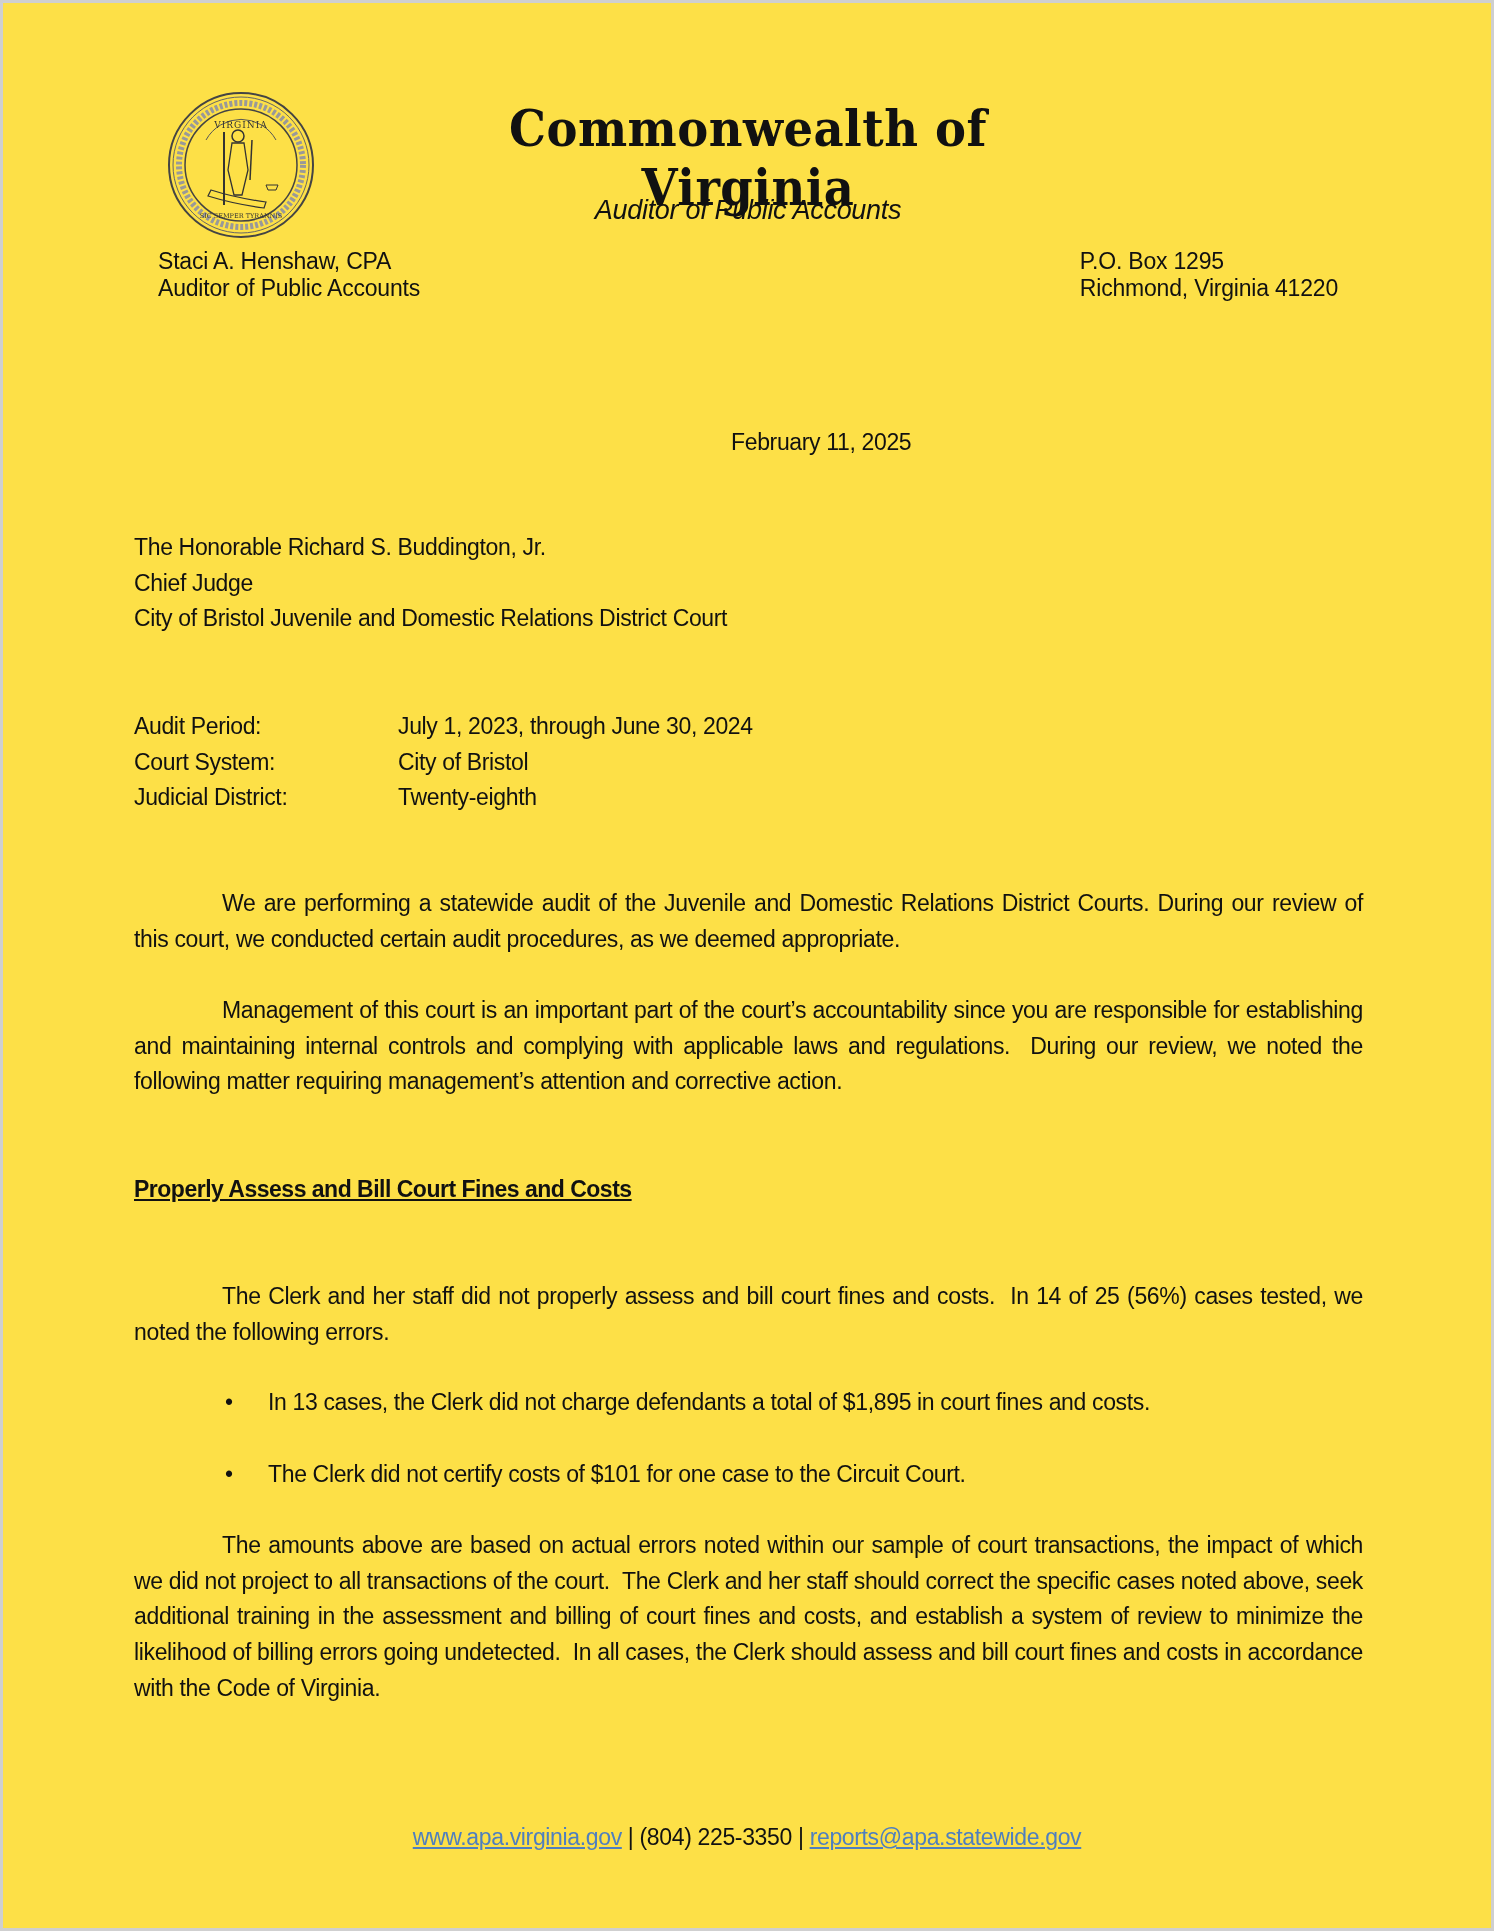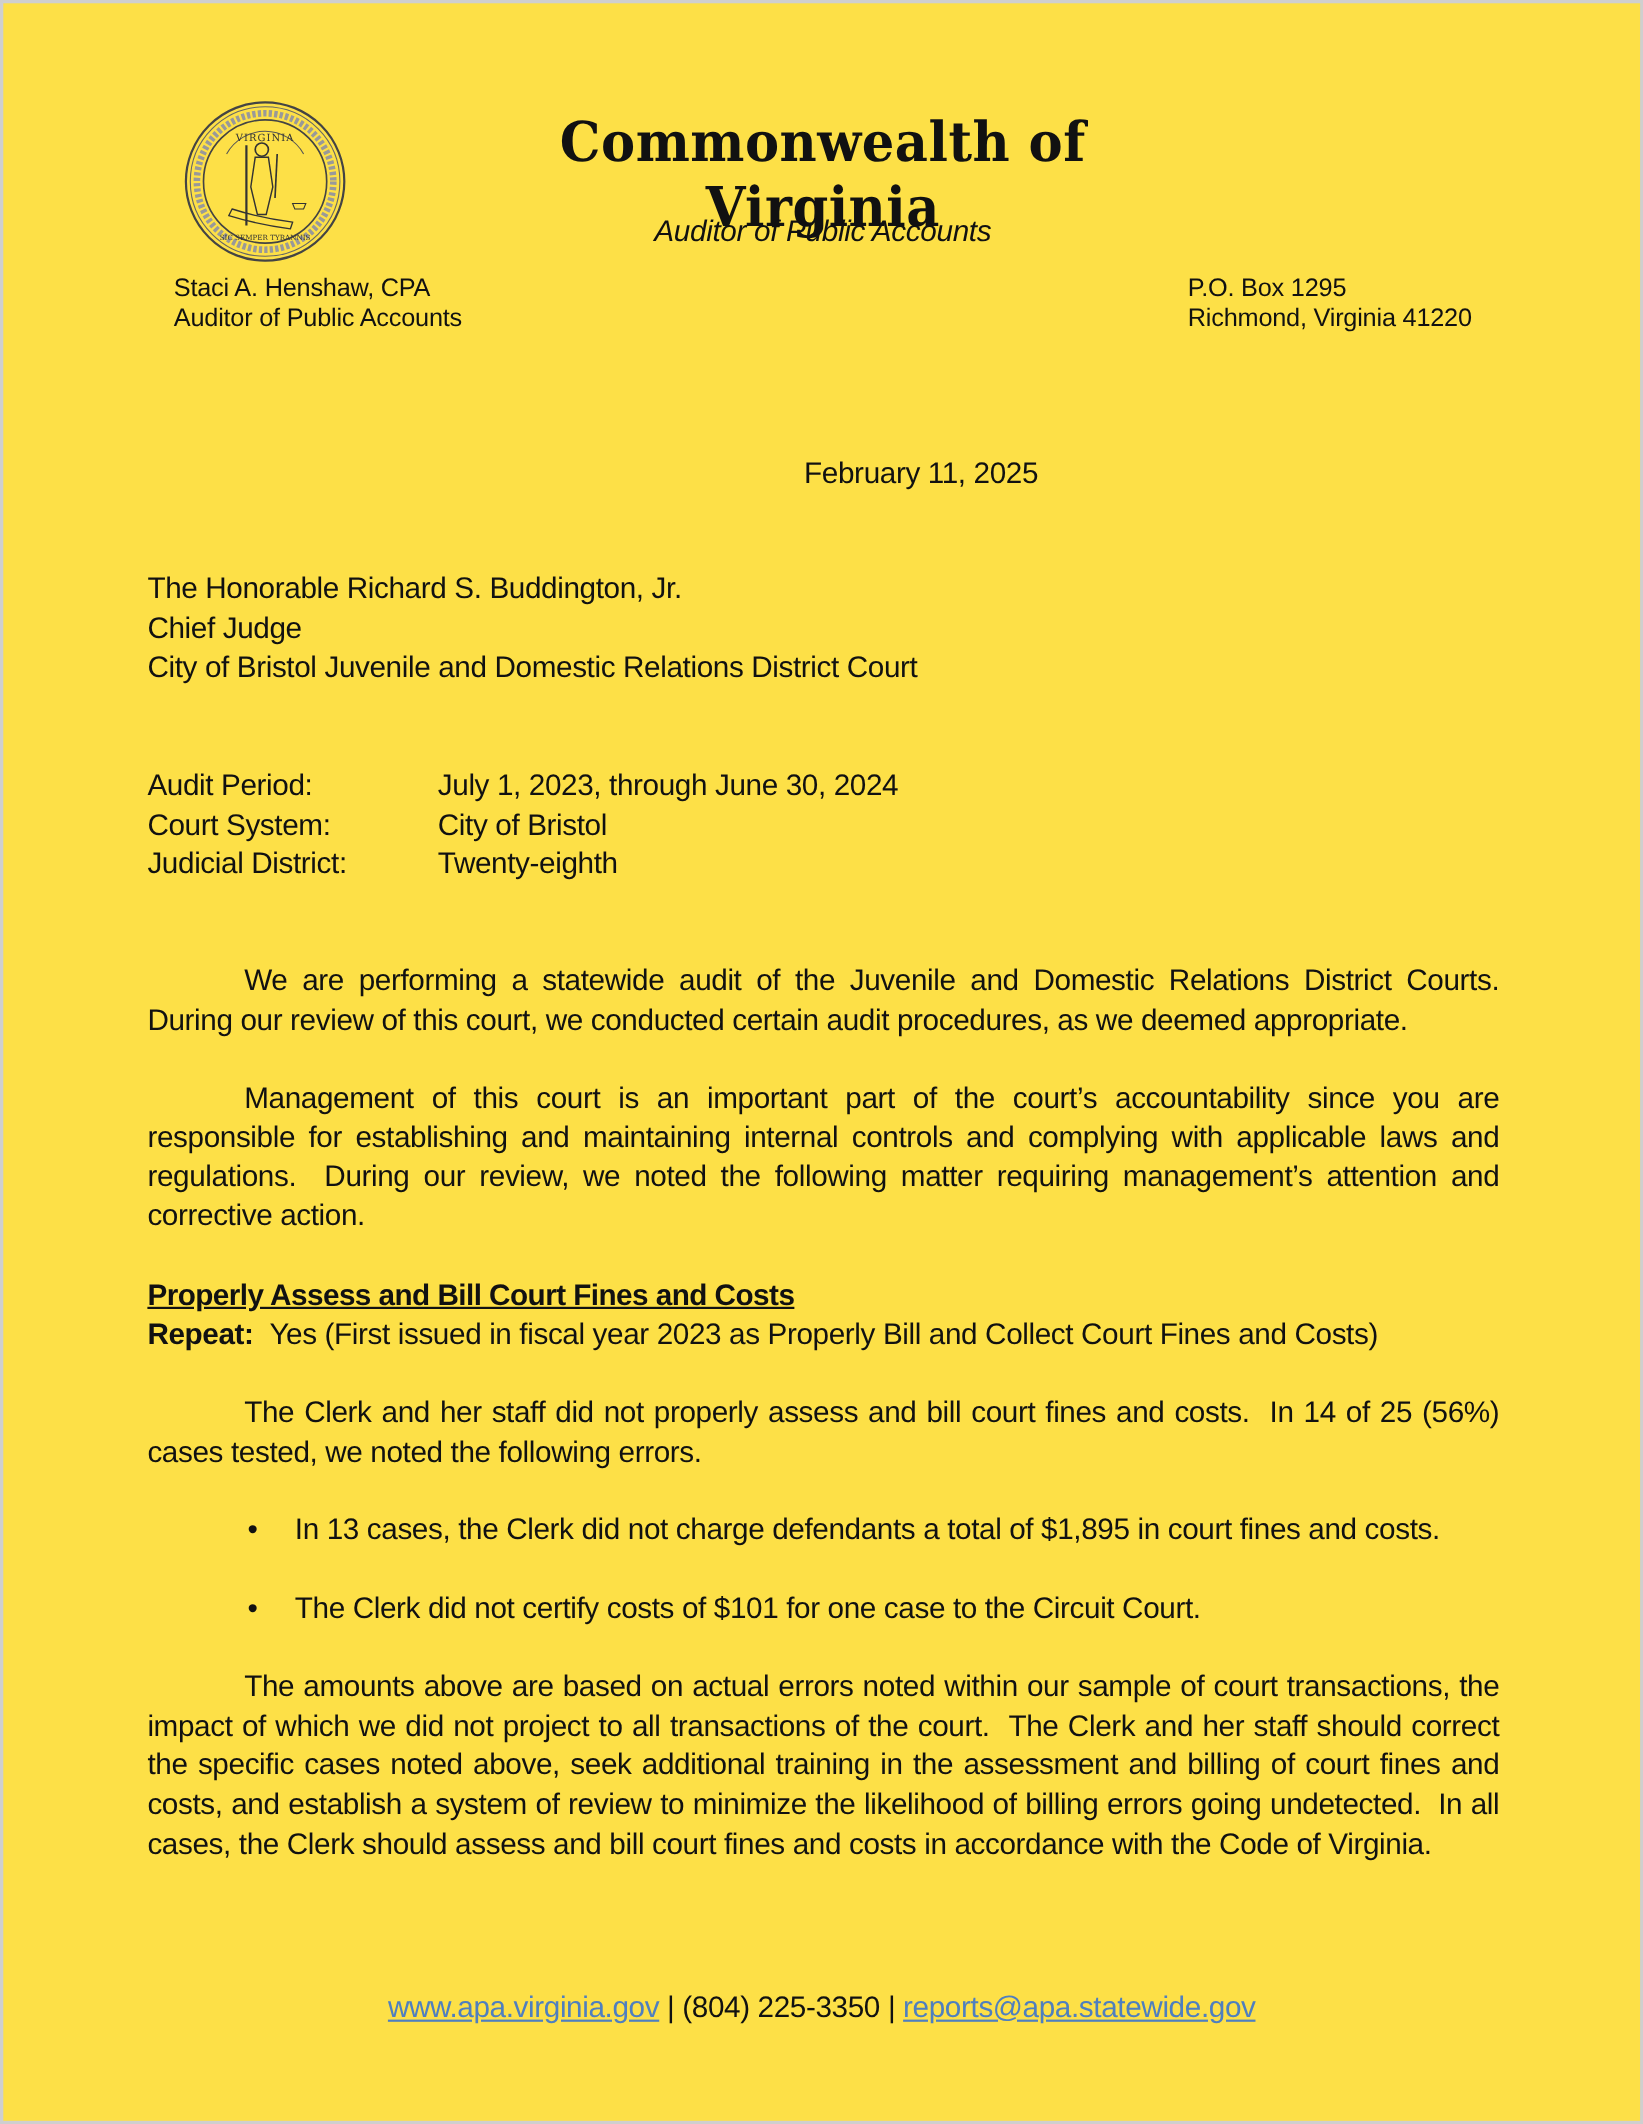--- a/index.html
+++ b/index.html
@@ -6,21 +6,21 @@
   body {
     width: 1494px; height: 1931px; background: #cfcfcf;
     position: relative; overflow: hidden;
     font-family: "Liberation Sans", sans-serif; color: #111;
   }
   .page {
     position: absolute; left: 3px; top: 3px; width: 1488px; height: 1925px;
     background: #fde047;
   }
   .abs { position: absolute; white-space: nowrap; }
-  .body-text { font-size: 27px; letter-spacing: -0.35px; line-height: 35.7px; }
+  .body-text { font-size: 23px; letter-spacing: -0.35px; line-height: 35.7px; margin-top: 12px; }
   .seal { position: absolute; left: 163px; top: 87px; width: 150px; height: 150px; }
   .title {
     position: absolute; left: 425px; top: 96px; width: 640px; text-align: center;
     font-family: "DejaVu Serif", serif; font-weight: bold; font-size: 50px; letter-spacing: 0.5px;
     color: #111; transform: scaleX(0.93); transform-origin: center;
   }
   .subtitle {
     position: absolute; left: 425px; top: 192px; width: 640px; text-align: center;
     font-size: 27px; font-style: italic; letter-spacing: -0.3px; color: #111;
   }
@@ -109,21 +109,20 @@
       <span>Twenty-eighth</span>
     </div>
   </div>
 
   <div class="para body-text p1"><span class="indent"></span><span>We are performing a statewide audit of the Juvenile and Domestic Relations District Courts. During our review of this court, we conducted certain audit procedures, as we deemed appropriate.</span></div>
 
   <div class="para body-text p2"><span class="indent"></span><span>Management of this court is an important part of the court’s accountability since you are responsible for establishing and maintaining internal controls and complying with applicable laws and regulations. &nbsp;During our review, we noted the following matter requiring management’s attention and corrective action.</span></div>
 
   <div class="heading-block body-text">
     <div class="heading">Properly Assess and Bill Court Fines and Costs</div>
-    <div><span class="repeat-label">Repeat:</span>&nbsp;&nbsp;<span>Yes (First issued in fiscal year 2023 as Properly Bill and Collect Court Fines and Costs)</span></div>
   </div>
 
   <div class="para body-text p3"><span class="indent"></span><span>The Clerk and her staff did not properly assess and bill court fines and costs. &nbsp;In 14 of 25 (56%) cases tested, we noted the following errors.</span></div>
 
   <div class="bullet body-text b1">
     <span class="dot">•</span>
     <span class="btext">In 13 cases, the Clerk did not charge defendants a total of $1,895 in court fines and costs.</span>
   </div>
   <div class="bullet body-text b2">
     <span class="dot">•</span>

